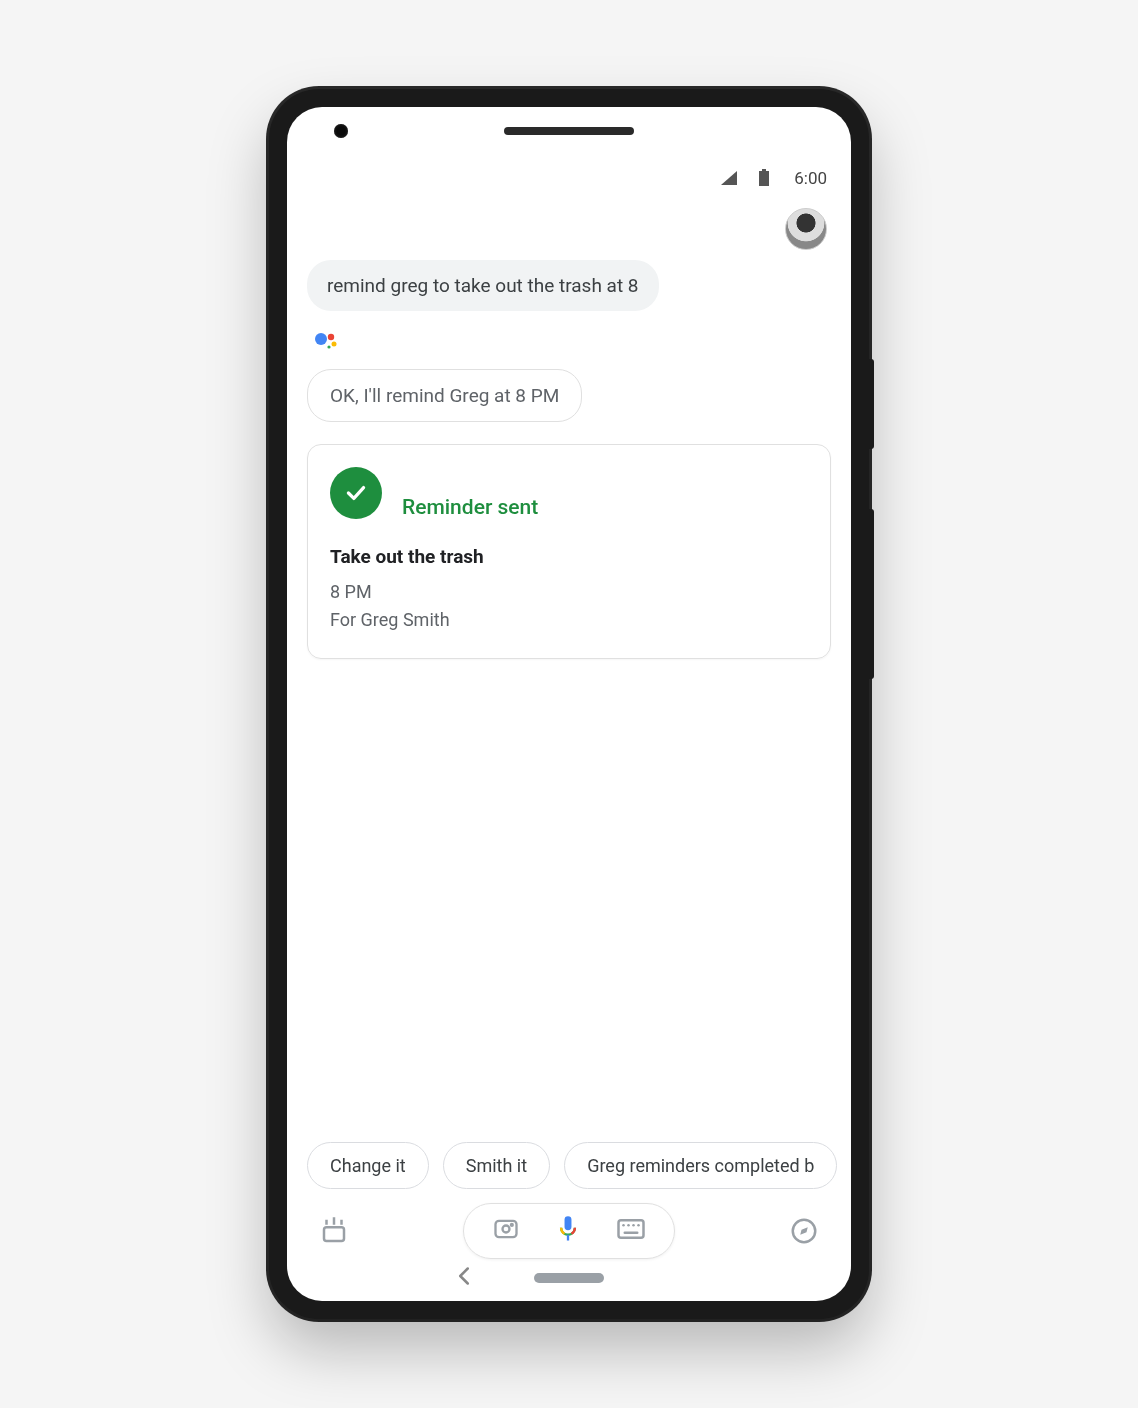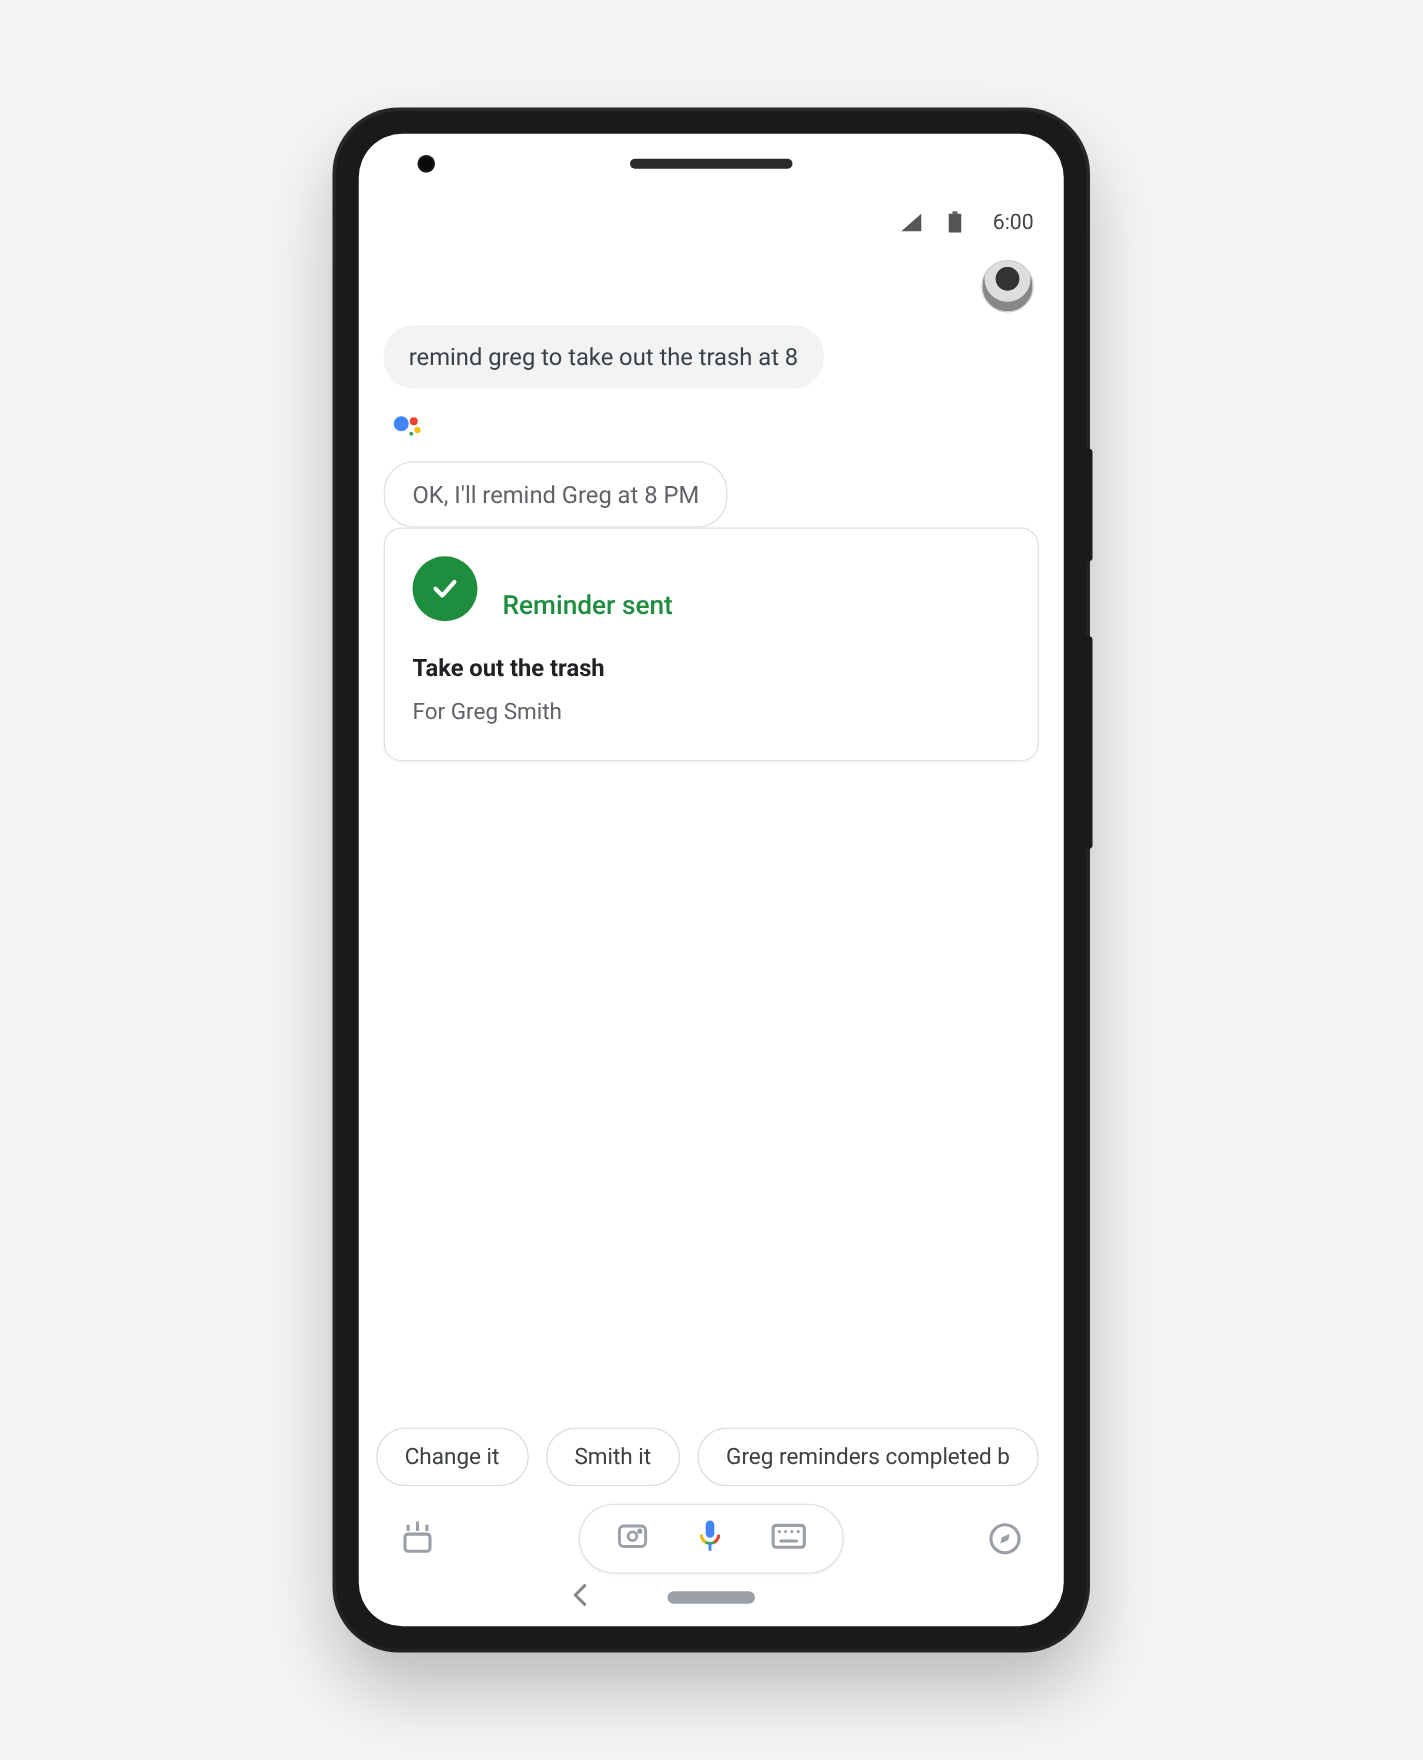--- a/index.html
+++ b/index.html
@@ -117,20 +117,21 @@
   .assistant-icon {
     margin: 4px 0 10px 6px;
   }
   .assistant-bubble {
     display: inline-block;
     border: 1px solid #e0e0e0;
     color: #5f6368;
     padding: 14px 22px;
     border-radius: 24px;
     font-size: 19px;
+    margin-bottom: 22px;
   }
   .card {
     border: 1px solid #e0e0e0;
     border-radius: 14px;
     padding: 22px 22px 24px;
     box-shadow: 0 1px 2px rgba(0,0,0,0.04);
   }
   .card-head {
     display: flex;
     align-items: flex-end;
@@ -165,21 +166,20 @@
   .suggestions {
     position: absolute;
     bottom: 112px;
     left: 0;
     right: 0;
     display: flex;
     gap: 14px;
     padding: 0 20px;
     overflow: hidden;
     white-space: nowrap;
-    justify-content: flex-end;
   }
   .chip {
     border: 1px solid #dadce0;
     border-radius: 24px;
     padding: 12px 22px;
     font-size: 18px;
     color: #3c4043;
     background: #fff;
     flex-shrink: 0;
   }
@@ -286,20 +286,21 @@
       <div class="card">
         <div class="card-head">
           <div class="check-circle">
             <svg width="26" height="26" viewBox="0 0 24 24">
                 <path d="M5 12 L10 17 L19 7" stroke="#fff" stroke-width="3" fill="none" stroke-linecap="round" stroke-linejoin="round"></path>
               </svg>
           </div>
           <div class="card-status">Reminder sent</div>
         </div>
         <div class="card-title">Take out the trash</div>
+        <div class="card-sub">8 PM</div>
         <div class="card-sub">For Greg Smith</div>
       </div>
 
       <div class="suggestions">
         <div class="chip">Change it</div>
         <div class="chip">Smith it</div>
         <div class="chip">Greg reminders completed b</div>
       </div>
 
       <div class="bottom-bar">

